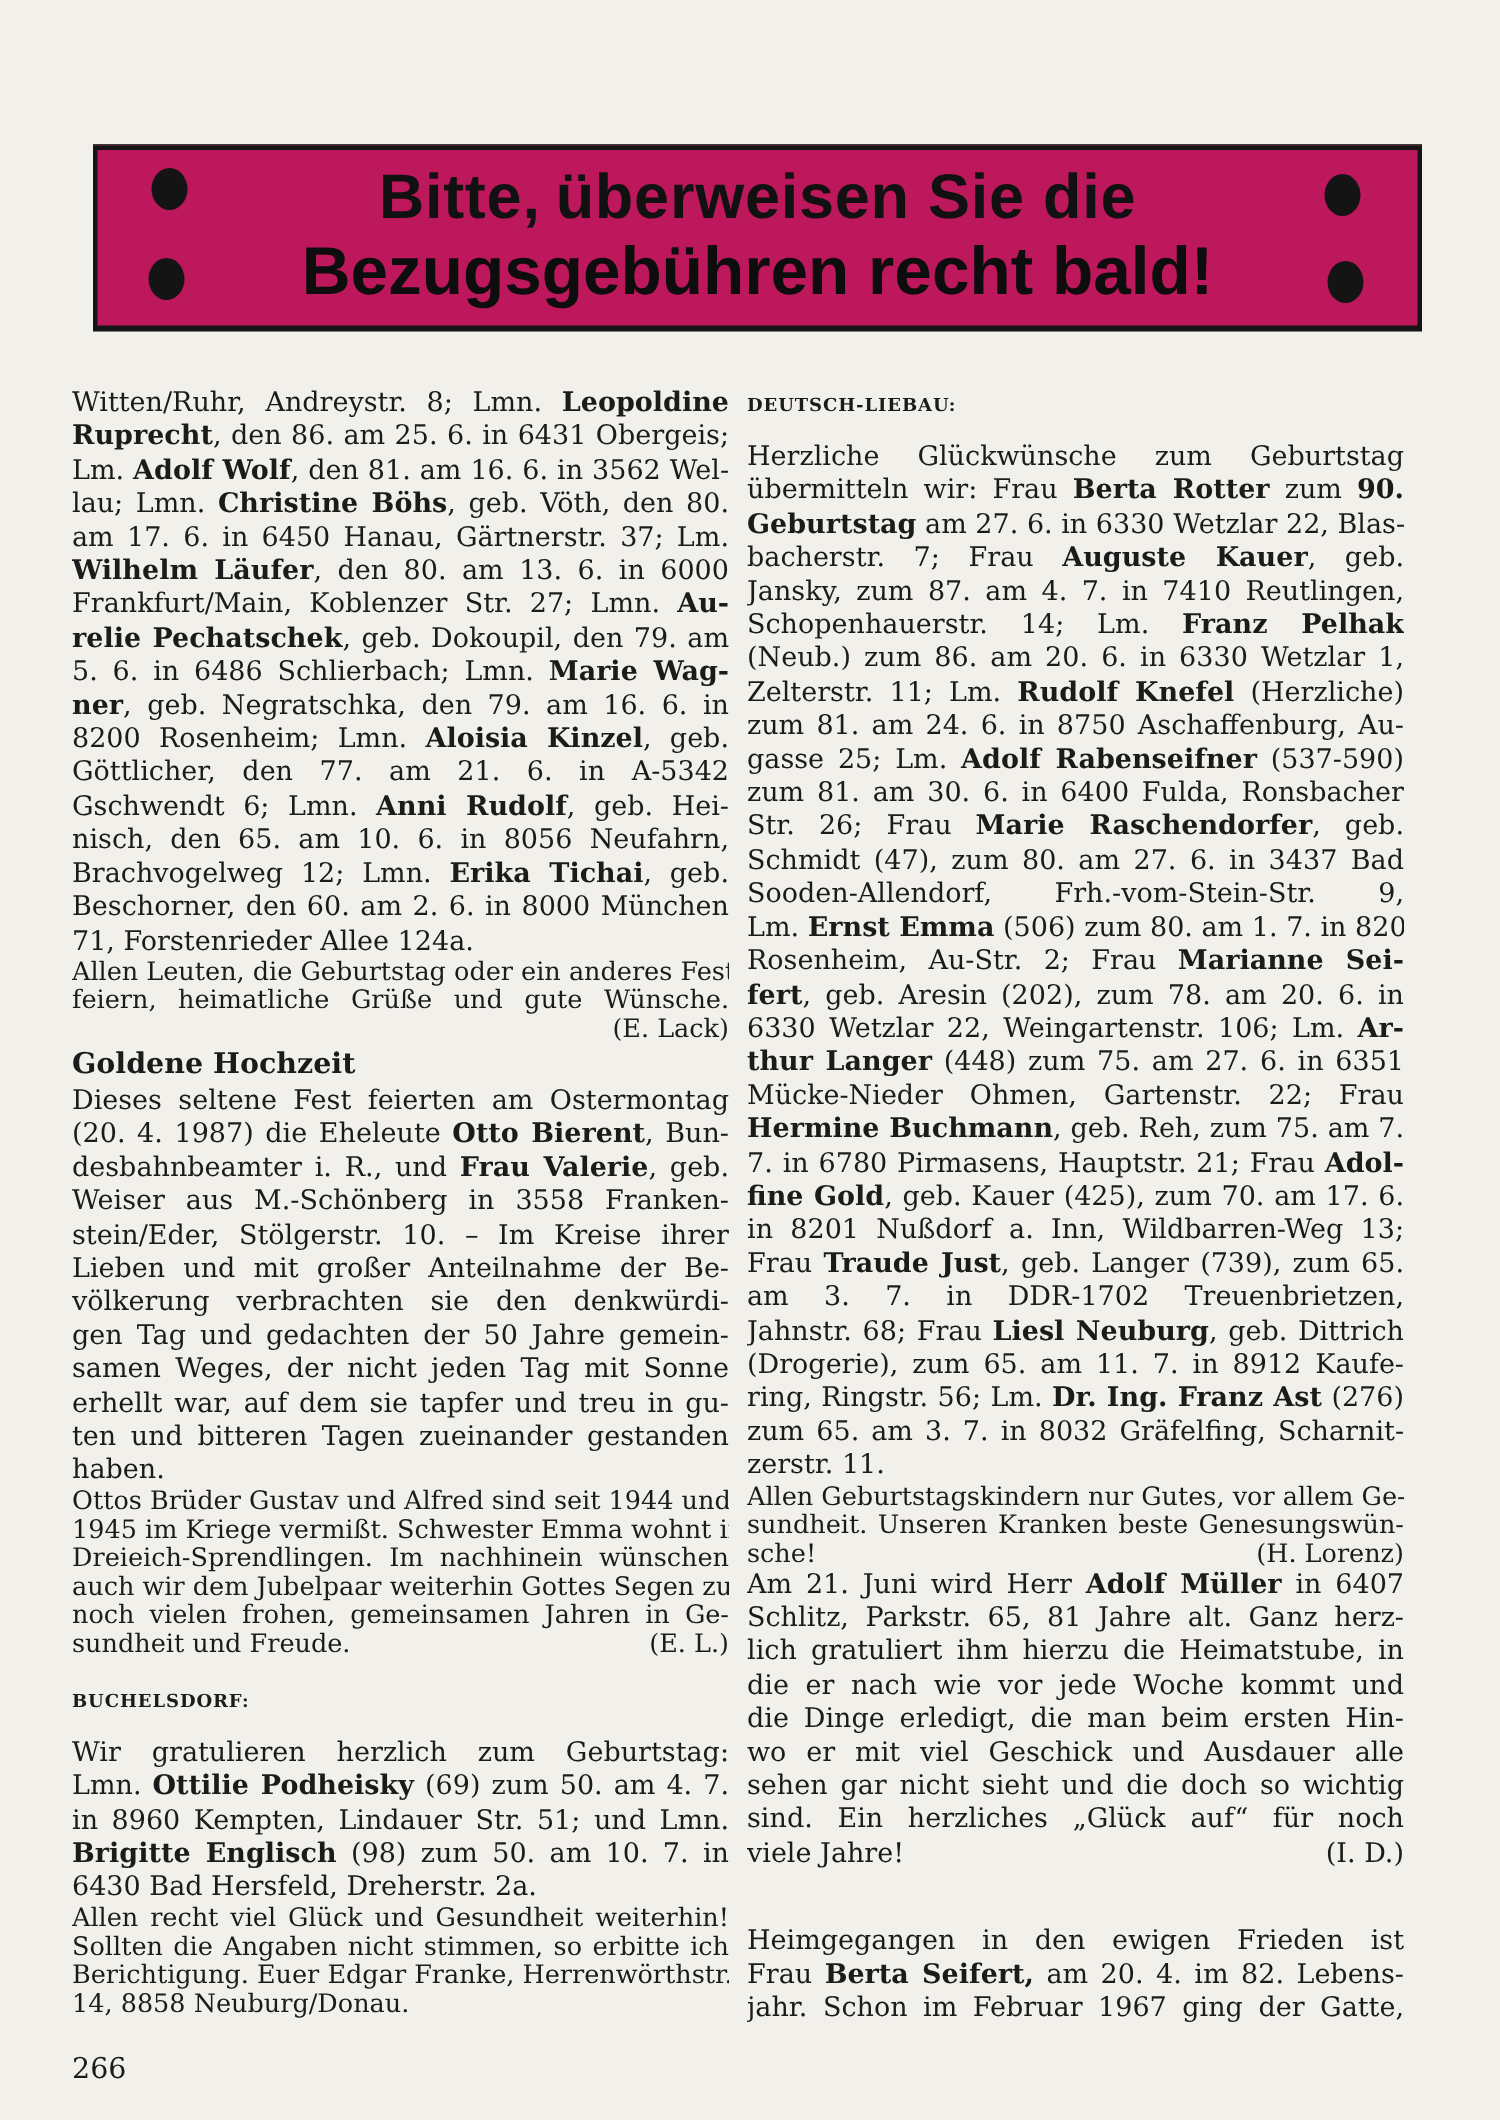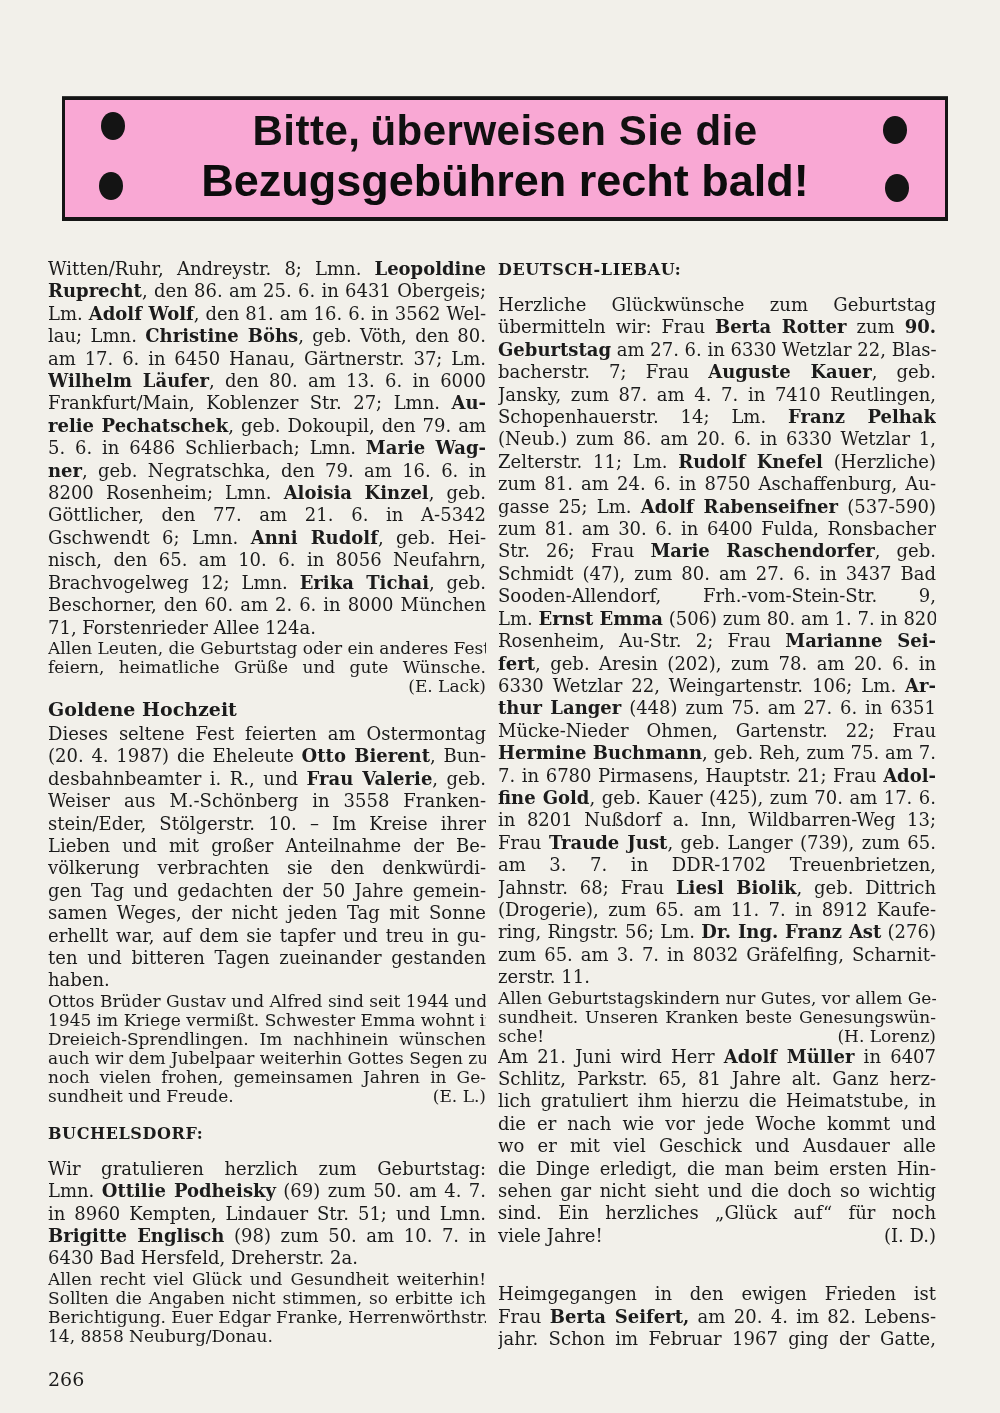--- a/index.html
+++ b/index.html
@@ -12,21 +12,21 @@
     font-family: "DejaVu Serif", "Liberation Serif", serif;
     overflow: hidden;
   }
   
   .banner {
     position: absolute;
     left: 62px; top: 97px;
     width: 880px; height: 117px;
     border: 3px solid #151515;
     box-shadow: 0 1px 0 #151515, 0 -1px 0 #3a3a3a;
-    background: #f9a8d4;
+    background: #be185d;
     font-family: "Liberation Sans", sans-serif;
     text-align: center;
   }
   .banner-line1 {
     margin-top: 7px;
     font-size: 42px;
     line-height: 48px;
     letter-spacing: 0.5px;
     color: #111;
   }
@@ -80,21 +80,21 @@
     white-space: nowrap;
   }
   .credit-line .credit { margin-left: auto; }
   .heading-block {
     font-weight: bold;
     font-size: 19px;
     line-height: 24px;
     margin: 1px 0 2px 0;
   }
   .heading-block.caps {
-    font-size: 16px;
+    font-size: 12px;
     letter-spacing: 0.6px;
     margin: 16px 0 12px 0;
   }
   .heading-block.caps.first { margin-top: 0; margin-bottom: 12px; }
   b { font-weight: bold; }
   .page-number {
     margin-top: 22px;
     font-size: 19px;
   }
 </style>
@@ -206,41 +206,41 @@
           <div class="line"><b>fert</b><span>, geb. Aresin (202), zum 78. am 20. 6. in</span></div>
           <div class="line"><span>6330 Wetzlar 22, Weingartenstr. 106; Lm. </span><b>Ar-</b></div>
           <div class="line"><b>thur Langer</b><span> (448) zum 75. am 27. 6. in 6351</span></div>
           <div class="line"><span>Mücke-Nieder Ohmen, Gartenstr. 22; Frau</span></div>
           <div class="line"><b>Hermine Buchmann</b><span>, geb. Reh, zum 75. am 7.</span></div>
           <div class="line"><span>7. in 6780 Pirmasens, Hauptstr. 21; Frau </span><b>Adol-</b></div>
           <div class="line"><b>fine Gold</b><span>, geb. Kauer (425), zum 70. am 17. 6.</span></div>
           <div class="line"><span>in 8201 Nußdorf a. Inn, Wildbarren-Weg 13;</span></div>
           <div class="line"><span>Frau </span><b>Traude Just</b><span>, geb. Langer (739), zum 65.</span></div>
           <div class="line"><span>am 3. 7. in DDR-1702 Treuenbrietzen,</span></div>
-          <div class="line"><span>Jahnstr. 68; Frau </span><b>Liesl Biolik</b><span>, geb. Dittrich</span></div>
+          <div class="line"><span>Jahnstr. 68; Frau </span><b>Liesl Neuburg</b><span>, geb. Dittrich</span></div>
           <div class="line"><span>(Drogerie), zum 65. am 11. 7. in 8912 Kaufe-</span></div>
           <div class="line"><span>ring, Ringstr. 56; Lm. </span><b>Dr. Ing. Franz Ast</b><span> (276)</span></div>
           <div class="line"><span>zum 65. am 3. 7. in 8032 Gräfelfing, Scharnit-</span></div>
           <div class="line last"><span>zerstr. 11.</span></div>
         </div>
         <div class="block small-block">
           <div class="line"><span>Allen Geburtstagskindern nur Gutes, vor allem Ge-</span></div>
           <div class="line"><span>sundheit. Unseren Kranken beste Genesungswün-</span></div>
           <div class="line credit-line">
             <span>sche!</span>
             <span class="credit">(H. Lorenz)</span>
           </div>
         </div>
         <div class="block body-block">
           <div class="line"><span>Am 21. Juni wird Herr </span><b>Adolf Müller</b><span> in 6407</span></div>
           <div class="line"><span>Schlitz, Parkstr. 65, 81 Jahre alt. Ganz herz-</span></div>
           <div class="line"><span>lich gratuliert ihm hierzu die Heimatstube, in</span></div>
           <div class="line"><span>die er nach wie vor jede Woche kommt und</span></div>
+          <div class="line"><span>die Dinge erledigt, die man beim ersten Hin-</span></div>
           <div class="line"><span>wo er mit viel Geschick und Ausdauer alle</span></div>
-          <div class="line"><span>die Dinge erledigt, die man beim ersten Hin-</span></div>
           <div class="line"><span>sehen gar nicht sieht und die doch so wichtig</span></div>
           <div class="line"><span>sind. Ein herzliches „Glück auf“ für noch</span></div>
           <div class="line credit-line">
             <span>viele Jahre!</span>
             <span class="credit">(I. D.)</span>
           </div>
         </div>
         <div class="block body-block gap">
           <div class="line"><span>Heimgegangen in den ewigen Frieden ist</span></div>
           <div class="line"><span>Frau </span><b>Berta Seifert,</b><span> am 20. 4. im 82. Lebens-</span></div>

